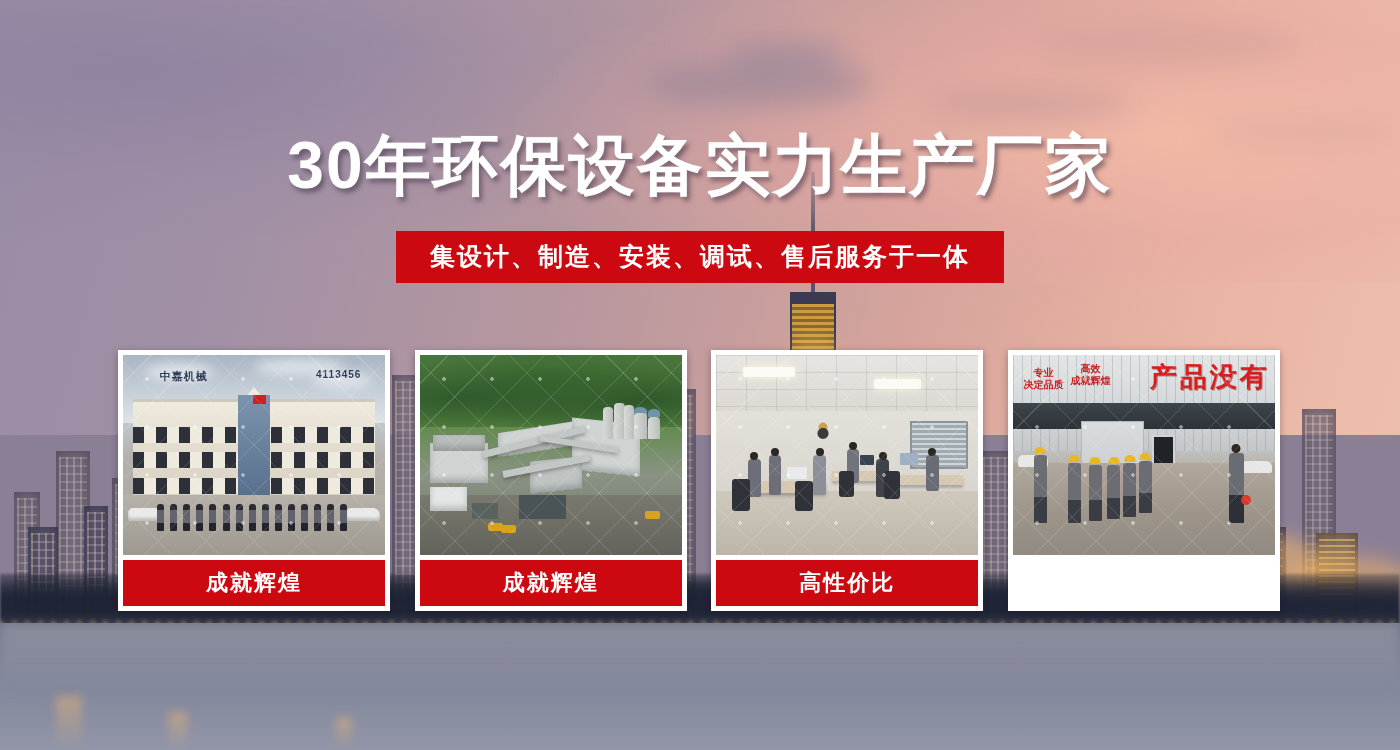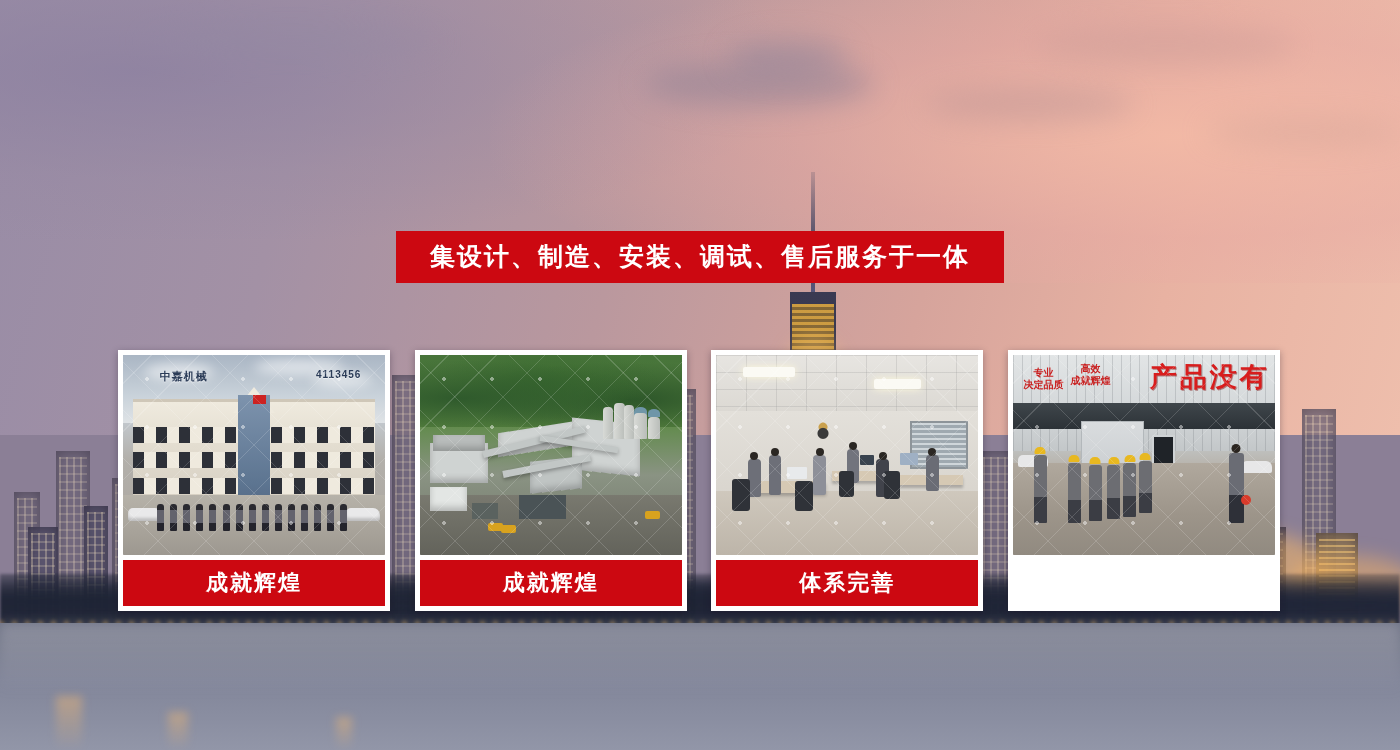--- a/index.html
+++ b/index.html
@@ -604,20 +604,21 @@
   <div class="treeline"></div>
   <div class="shorelights"></div>
 
   <div class="water">
     <div class="water-sheen"></div>
     <div class="water-refl" style="left:4%;width:26px;height:42%;"></div>
     <div class="water-refl" style="left:12%;width:20px;height:30%;"></div>
     <div class="water-refl" style="left:24%;width:16px;height:26%;"></div>
   </div>
 
+  <div class="headline">30年环保设备实力生产厂家</div>
 
   <div class="subbanner-row">
     <div class="subbanner">集设计、制造、安装、调试、售后服务于一体</div>
   </div>
 
   <div class="cards">
 
     <div class="card">
       <div class="card-photo">
         <div class="p1">
@@ -717,21 +718,21 @@
           <div class="chair" style="left:30%;top:63%;width:18px;height:15%;"></div>
           <div class="chair" style="left:47%;top:58%;width:15px;height:13%;"></div>
           <div class="chair" style="left:64%;top:58%;width:16px;height:14%;"></div>
 
           <div class="mon" style="left:27%;top:56%;width:20px;height:12px;background:#e8eaec;"></div>
           <div class="mon" style="left:55%;top:50%;width:14px;height:10px;"></div>
           <div class="mon" style="left:70%;top:49%;width:18px;height:12px;background:#9fb0c4;"></div>
         </div>
         <div class="wm"></div>
       </div>
-      <div class="card-caption">体系完善</div>
+      <div class="card-caption">高性价比</div>
     </div>
 
     <div class="card">
       <div class="card-photo">
         <div class="p4">
           <div class="shed"></div>
           <div class="bigred">产品没有</div>
           <div class="smred" style="left:4%;top:6%;">专业<br>决定品质</div>
           <div class="smred" style="left:22%;top:4%;">高效<br>成就辉煌</div>
           <div class="eave"></div>

